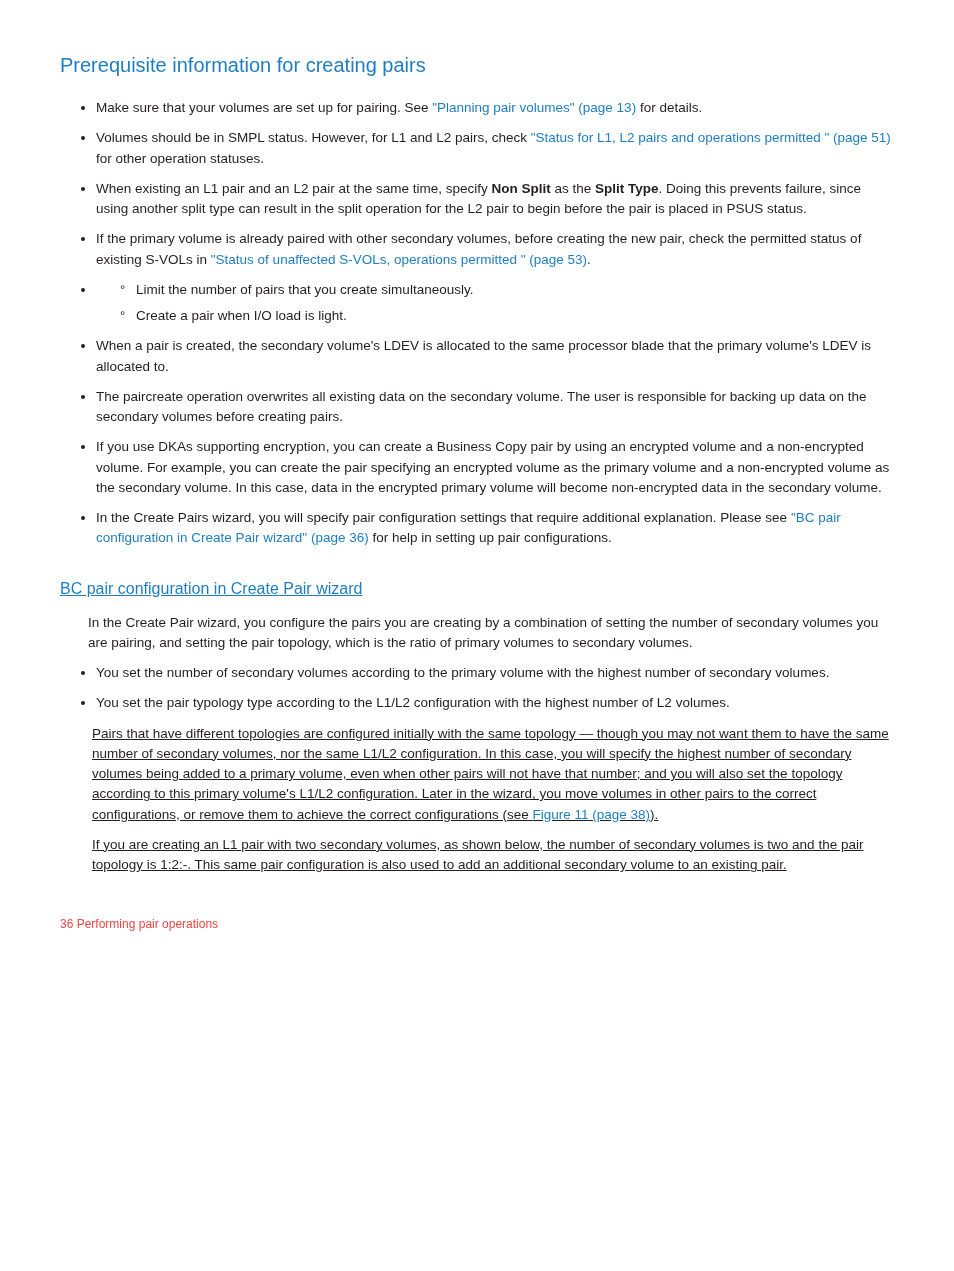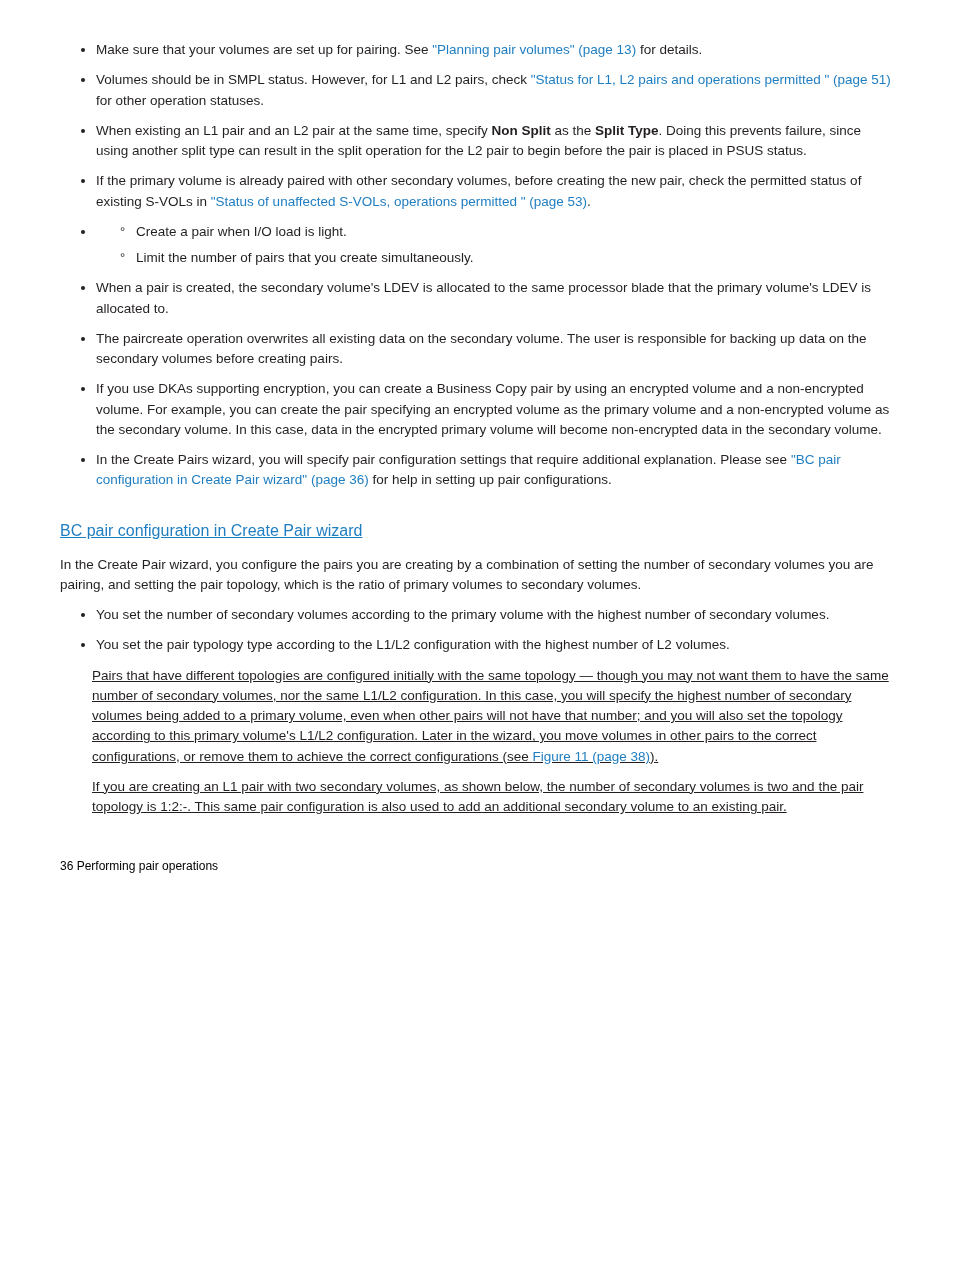--- a/index.html
+++ b/index.html
@@ -87,33 +87,35 @@
 
     .body-para {
       margin-bottom: 10px;
       margin-left: 32px;
       text-decoration: underline;
     }
 
     .footer-line {
       margin-top: 40px;
       font-size: 12px;
-      color: #000000;
+      color: #ef4444;
       border-top: none;
     }
 
     p.intro-para {
+      margin-left: 28px;
       margin-bottom: 10px;
     }
   </style>
 </head>
 <body>
 
 <div class="content-area">
 
+  <h1 class="section-title">Prerequisite information for creating pairs</h1>
 
   <ul class="main-list">
 
     <li>
       <span>Make sure that your volumes are set up for pairing. See </span><a class="link" href="#">"Planning pair volumes" (page 13)</a><span> for details.</span>
     </li>
 
     <li>
       <span>Volumes should be in SMPL status. However, for L1 and L2 pairs, check </span><a class="link" href="#">"Status for L1, L2 pairs and operations permitted " (page 51)</a><span> for other operation statuses.</span>
     </li>
@@ -122,24 +124,24 @@
       <span>When existing an L1 pair and an L2 pair at the same time, specify </span><span class="bold">Non Split</span><span> as the </span><span class="bold">Split Type</span><span>. Doing this prevents failure, since using another split type can result in the split operation for the L2 pair to begin before the pair is placed in PSUS status.</span>
     </li>
 
     <li>
       <span>If the primary volume is already paired with other secondary volumes, before creating the new pair, check the permitted status of existing S-VOLs in </span><a class="link" href="#">"Status of unaffected S-VOLs, operations permitted " (page 53)</a><span>.</span>
     </li>
 
     <li>
       <ul class="sub-list">
         <li>
-          <span>Create a pair when I/O load is light.</span>
+          <span>Limit the number of pairs that you create simultaneously.</span>
         </li>
         <li>
-          <span>Limit the number of pairs that you create simultaneously.</span>
+          <span>Create a pair when I/O load is light.</span>
         </li>
       </ul>
     </li>
 
     <li>
       <span>When a pair is created, the secondary volume's LDEV is allocated to the same processor blade that the primary volume's LDEV is allocated to.</span>
     </li>
 
     <li>
       <span>The paircreate operation overwrites all existing data on the secondary volume. The user is responsible for backing up data on the secondary volumes before creating pairs.</span>

